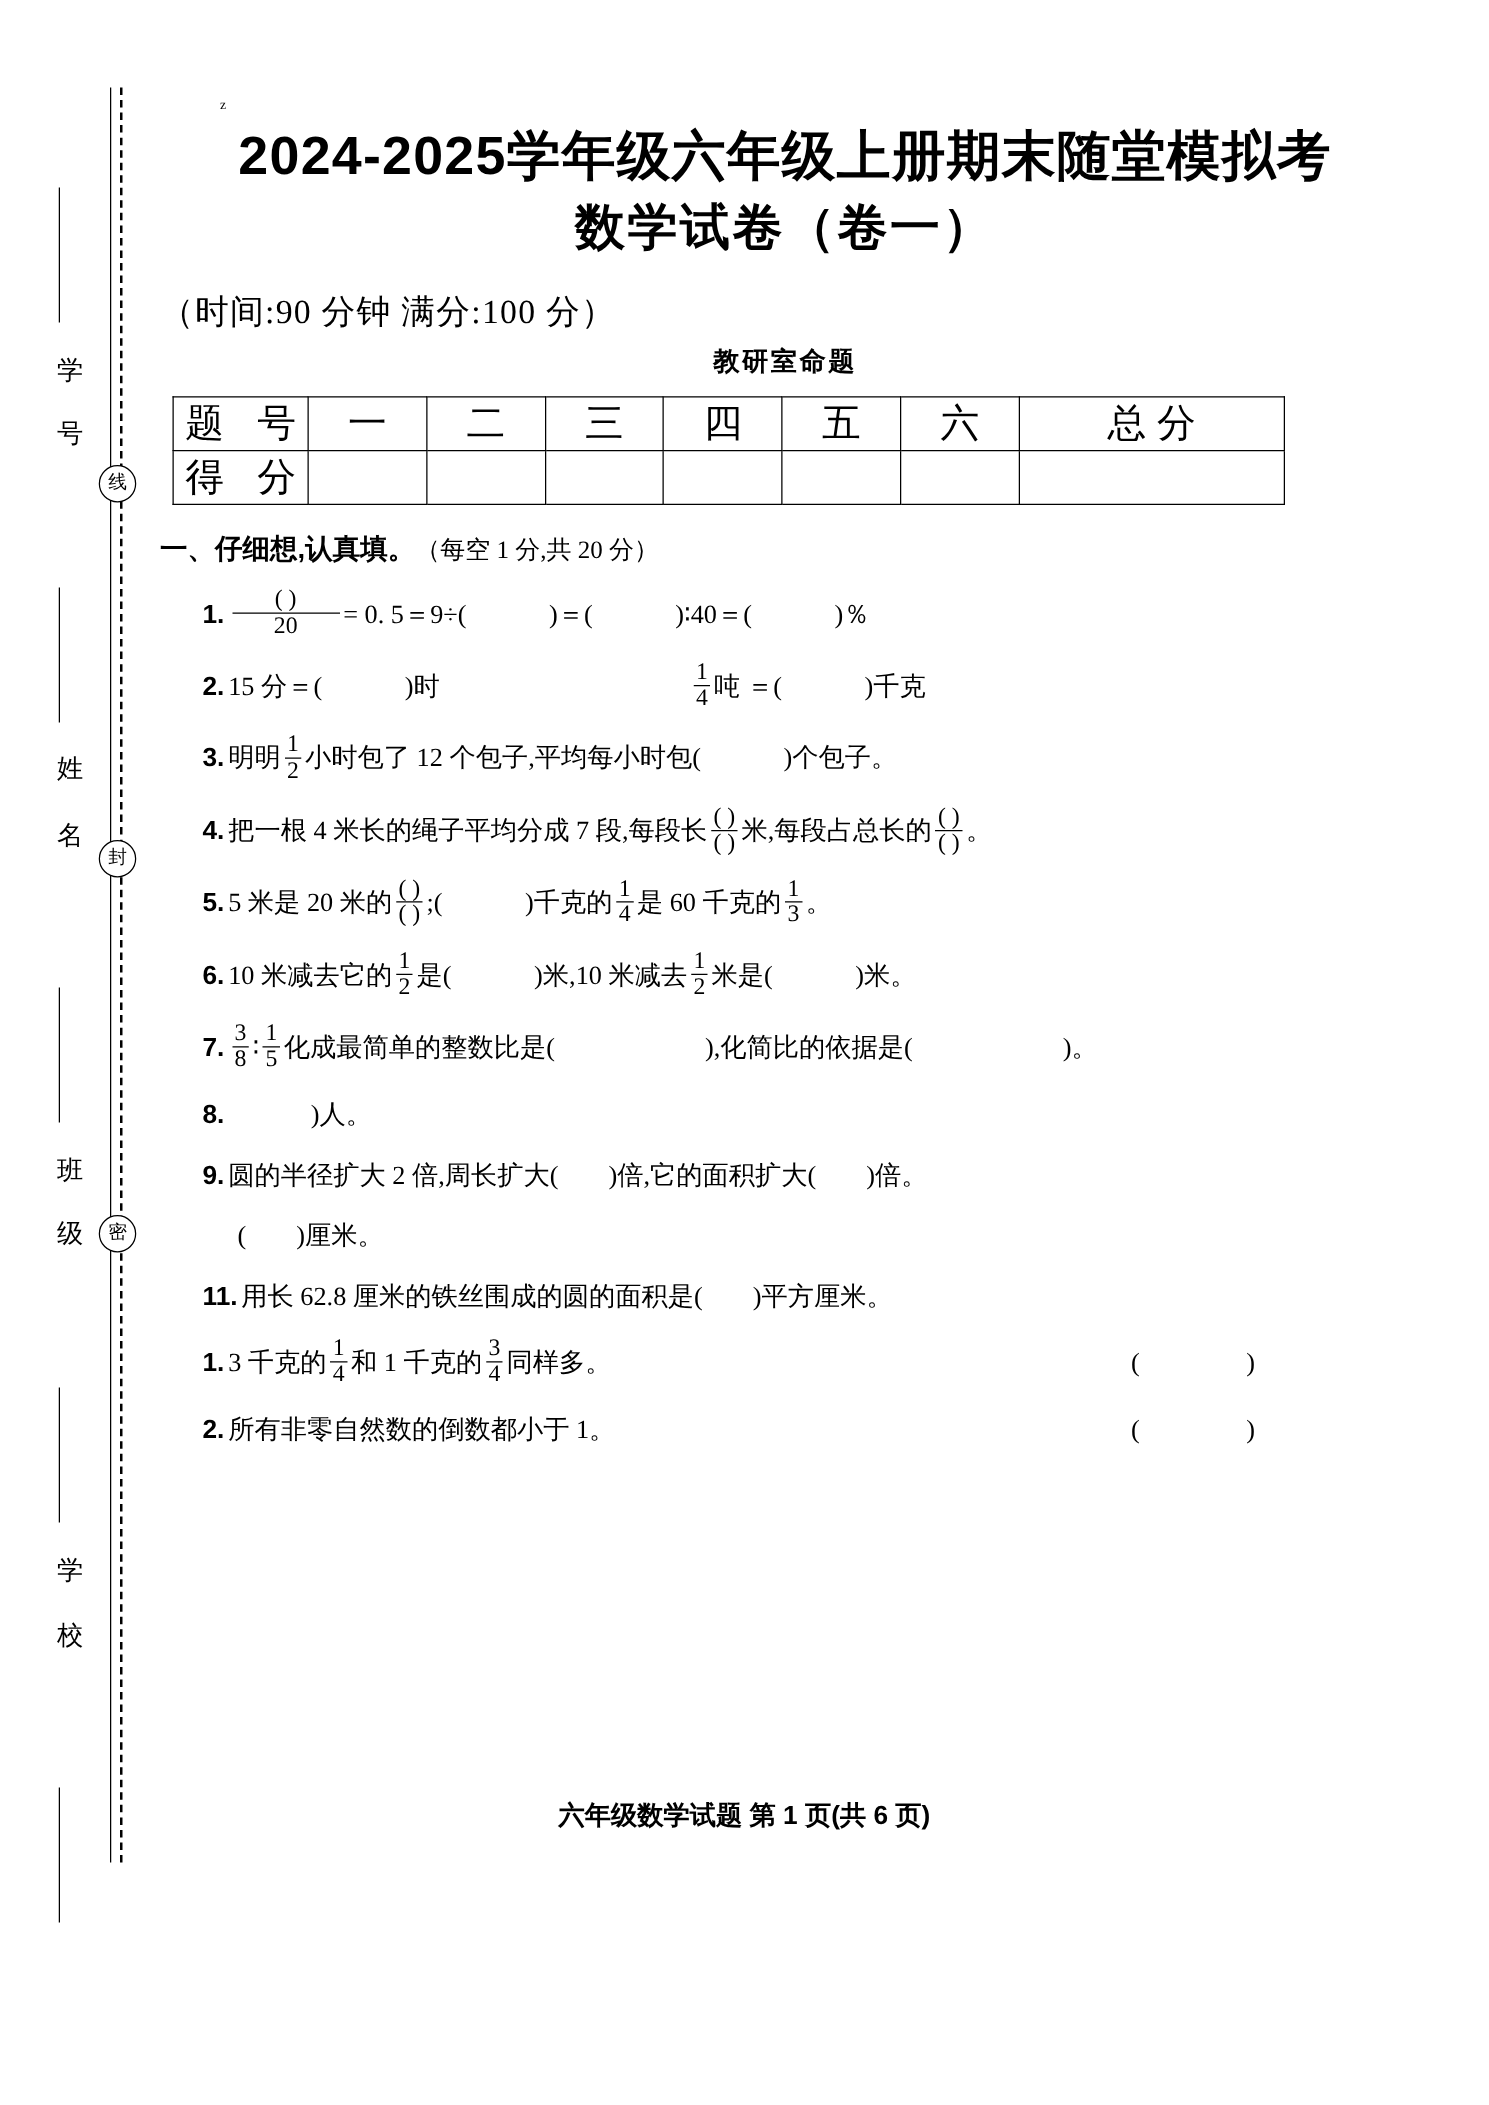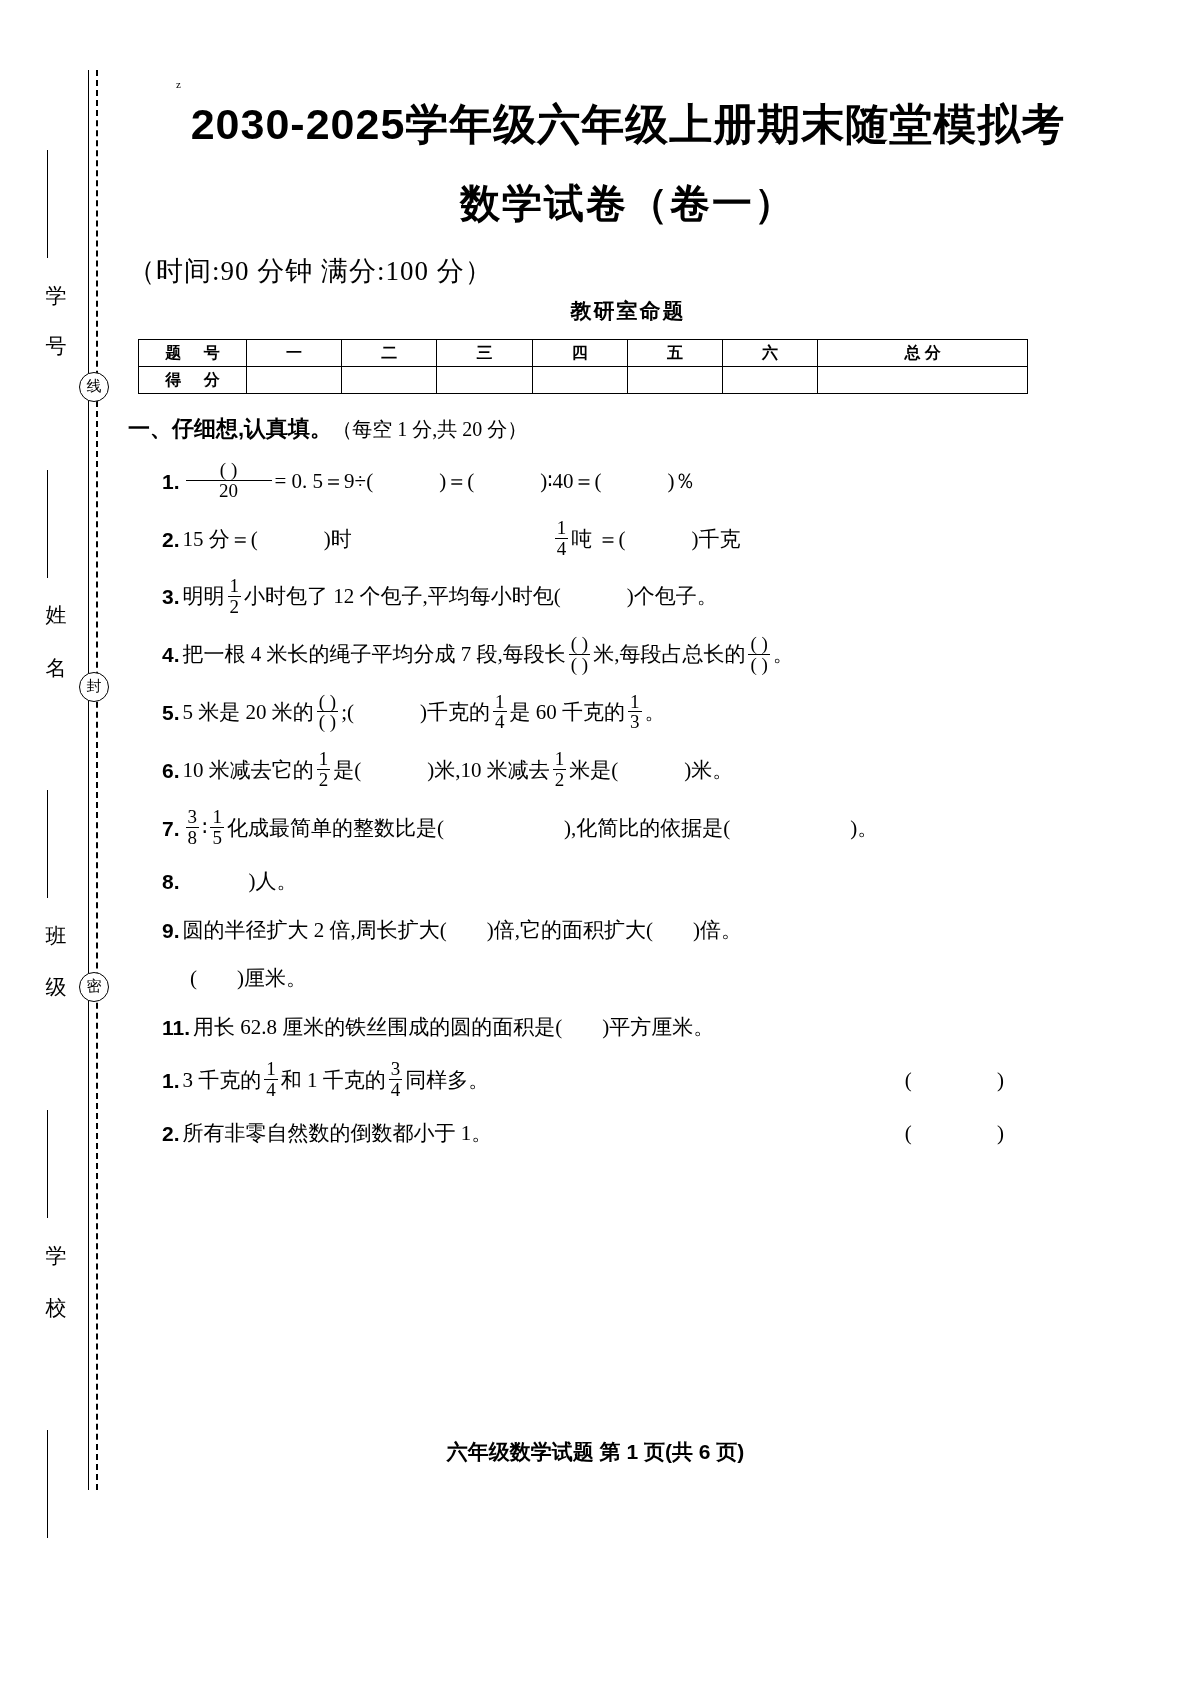--- a/index.html
+++ b/index.html
@@ -81,21 +81,20 @@
     font-family: "Liberation Sans", "DejaVu Sans", sans-serif;
     white-space: nowrap;
   }
   .stray-z {
     position: absolute;
     left: 48px; top: 78px;
     font-size: 11px;
     font-family: "Liberation Serif", serif;
   }
   .title2 {
-    margin-top: 22px;
     text-align: center;
     font-size: 40px;
     font-weight: bold;
     letter-spacing: 2px;
     font-family: "Liberation Sans", "DejaVu Sans", sans-serif;
   }
   .subtitle {
     margin-top: 22px;
     font-size: 27px;
     letter-spacing: 1px;
@@ -111,22 +110,22 @@
 
   table.score {
     margin: 14px 0 0 10px;
     border-collapse: collapse;
     width: 890px;
   }
   table.score td {
     border: 1px solid #000;
     height: 27px;
     text-align: center;
-    font-size: 16px;
-    font-weight: bold;
+    font-size: 31px;
+    font-weight: normal;
     font-family: "Liberation Sans", "DejaVu Sans", sans-serif;
   }
   table.score td.lbl { width: 108px; letter-spacing: 9px; padding-left: 9px;}
 
   .sect {
     margin: 20px 0 0 0;
     font-size: 22px;
   }
   .sect .h { font-weight: bold; font-family: "Liberation Sans","DejaVu Sans",sans-serif; letter-spacing:0px;}
   .sect .note { font-size: 20px; }
@@ -202,21 +201,21 @@
     <div class="solidline"></div>
     <div class="dashline"></div>
 
     <div class="seal" style="top:372px;">线</div>
     <div class="seal" style="top:672px;">封</div>
     <div class="seal" style="top:972px;">密</div>
   </div>
 
   <div class="content">
 
-    <div class="title1">2030-2025学年级六年级上册期末随堂模拟考</div>
+    <div class="title1">2024-2025学年级六年级上册期末随堂模拟考</div>
     <div class="stray-z">z</div>
     <div class="title2">数学试卷（卷一）</div>
     <div class="subtitle">（时间:90 分钟   满分:100 分）</div>
     <div class="byline">教研室命题</div>
 
     <table class="score">
       <tbody>
           <tr>
         <td class="lbl">题  号</td>
         <td>一</td>

